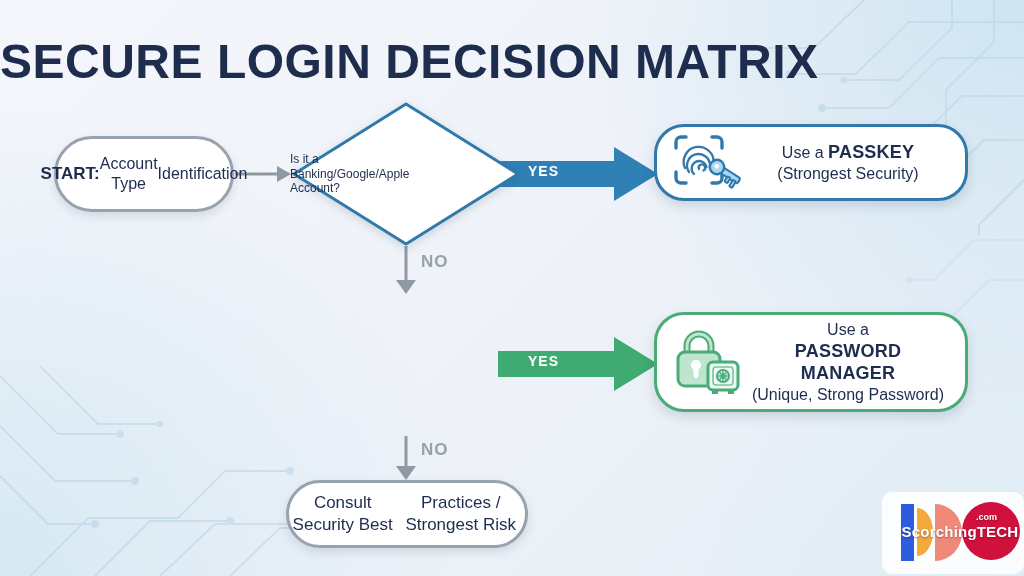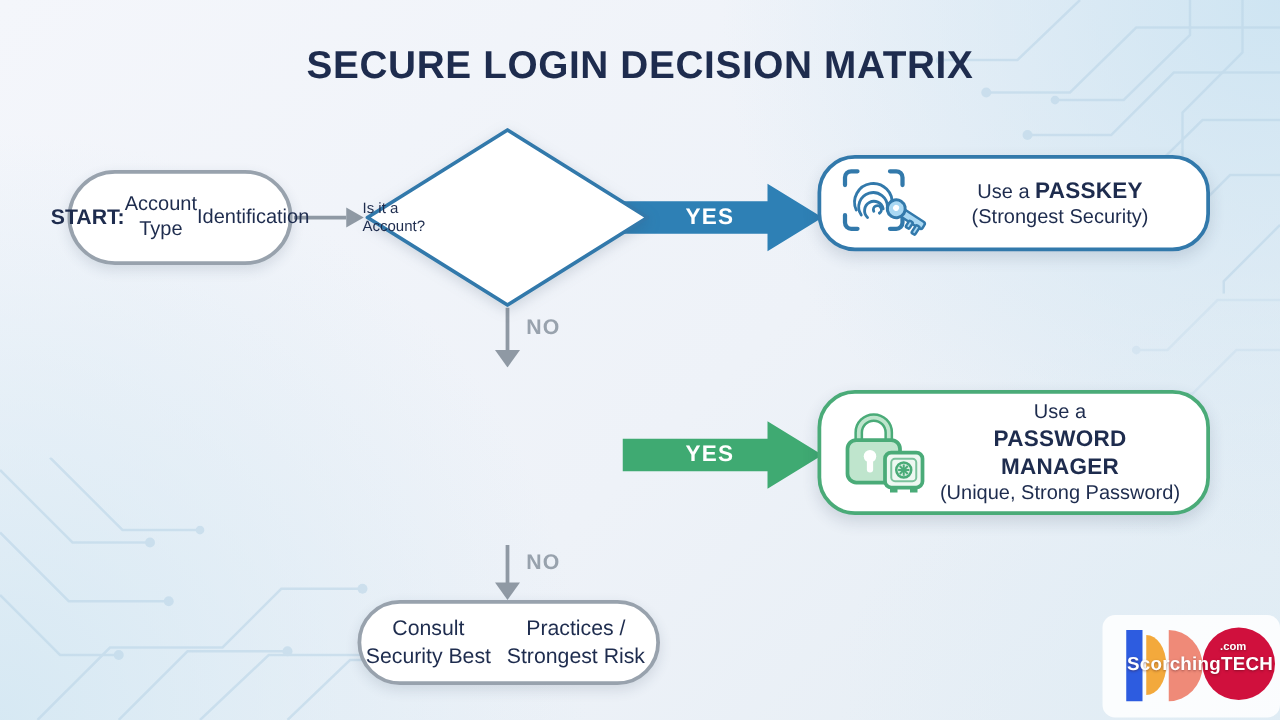--- a/index.html
+++ b/index.html
@@ -15,21 +15,21 @@
       linear-gradient(135deg, #f4f6fb 0%, #eef2f8 55%, #e4edf4 100%);
   }
 
   .circuit { position:absolute; opacity:.6; }
   .circuit path { fill:none; stroke:#bcd6e8; stroke-width:2; }
   .circuit circle { fill:#bcd6e8; }
   .circuit.faint { opacity:.3; }
 
   .page-title {
     position:absolute; top:34px; left:0; width:100%;
-    text-align:center; font-size:31px; font-weight:800;
+    font-size:48px; font-weight:800;
     color:var(--text-navy,#1c2b50); letter-spacing:.5px;
   }
 
   .node {
     position:absolute; background:#fff; z-index:3;
     display:flex; flex-direction:row; justify-content:center; align-items:center;
     text-align:center; color:var(--text-navy,#1e2c4e);
     box-shadow:0 4px 10px rgba(45,65,95,.14);
   }
   .pill { border:3px solid var(--border-gray,#98a2ad); border-radius:40px; }
@@ -56,22 +56,22 @@
     padding:0 10px 0 12px;
   }
   .passkey-box  { top:124px; height:77px;  border:3px solid var(--border-blue,#3279ab); }
   .password-box { top:312px; height:100px; border:3px solid var(--border-green,#4aab78); }
   .result-icon { flex:0 0 78px; display:flex; align-items:center; justify-content:center; }
   .result-text { flex:1; text-align:center; color:var(--text-navy,#1e2c4e); font-size:16px; line-height:1.25; padding-right:6px; }
   .result-text .strong { font-weight:800; font-size:18px; letter-spacing:.2px; }
 
   .big-arrow { position:absolute; z-index:1; }
   .edge-label {
-    position:absolute; z-index:2; font-weight:800; font-size:18px; letter-spacing:1px;
-    color:#fff; width:80px; text-align:center;
+    position:absolute; z-index:2; font-weight:800; font-size:14px; letter-spacing:1px;
+    color:#fff; width:80px; 
   }
   .no-label {
     position:absolute; z-index:2; font-weight:800; font-size:17px; letter-spacing:1px;
     color:var(--border-gray,#98a2ad);
   }
   .connector { position:absolute; z-index:1; }
   .connector line { stroke:#8f99a4; stroke-width:3; }
   .connector polygon { fill:#8f99a4; }
 
   .logo { position:absolute; left:880px; top:490px; width:146px; height:86px; z-index:5; }
@@ -152,20 +152,21 @@
     <line x1="0" y1="13" x2="42" y2="13"></line>
     <polygon points="42,5 56,13 42,21"></polygon>
   </svg>
 
   <div class="diamond-wrap d1">
     <svg width="232" height="148" viewBox="0 0 232 148">
       <polygon points="116,4 228,74 116,144 4,74" fill="#ffffff" stroke="var(--border-blue,#3279ab)" stroke-width="3" stroke-linejoin="round"></polygon>
     </svg>
     <div class="diamond-label">
       <div>Is it a</div>
+      <div>Banking/Google/Apple</div>
       <div>Account?</div>
     </div>
   </div>
 
   <svg class="big-arrow" style="left:498px; top:144px;" width="162" height="60" viewBox="0 0 162 60">
     <polygon points="0,17 116,17 116,3 160,30 116,57 116,43 0,43" style="fill:var(--accent-blue,#2e80b5)"></polygon>
   </svg>
   <div class="edge-label" style="left:528px; top:163px;">YES</div>
 
   <div class="result-box passkey-box">

